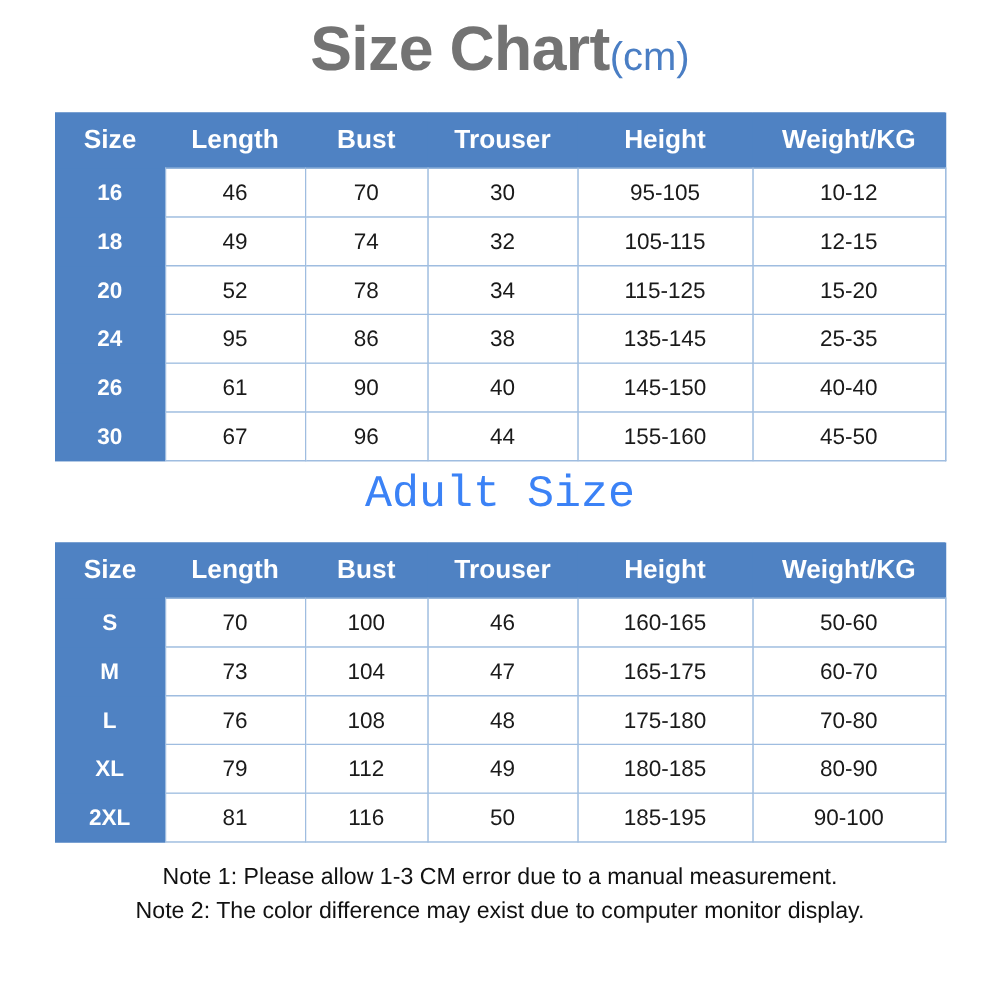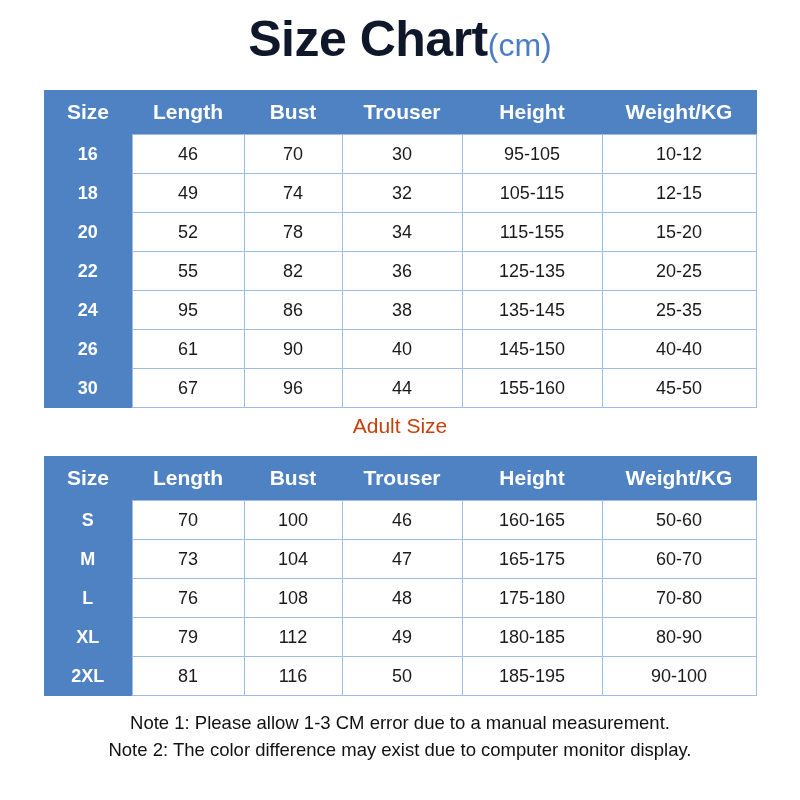--- a/index.html
+++ b/index.html
@@ -21,21 +21,21 @@
   }
 
   
   .title-wrap {
     text-align: center;
     padding-top: 14px;
     line-height: 1;
     white-space: nowrap;
   }
   .title-main {
-    color: #0f172a;
+    color: #737373;
     font-size: 50px;
     font-weight: bold;
     letter-spacing: -0.5px;
   }
   .title-unit {
     color: #4a7ec4;
     font-size: 32px;
     font-weight: normal;
     vertical-align: baseline;
   }
@@ -84,24 +84,24 @@
   table.size-table tbody td.data-cell {
     background: #ffffff;
     color: #1a1a1a;
     border: 1px solid #9fbde0;
   }
 
   
   .chart-top { margin-top: 26px; }
   .caption {
     text-align: center;
-    font-size: 21px;
-    color: #c2410c;
+    font-size: 36px;
+    color: #3b82f6;
     margin: 6px 0 10px 0;
-    font-family: Liberation Sans, sans-serif;
+    font-family: Liberation Mono, monospace;
   }
   .notes {
     margin-top: 14px;
     text-align: center;
     color: #111111;
     font-size: 18.5px;
     line-height: 1.45;
     font-family: "Liberation Sans", sans-serif;
   }
   .notes div { white-space: nowrap; }
@@ -150,30 +150,22 @@
           <td class="data-cell">74</td>
           <td class="data-cell">32</td>
           <td class="data-cell">105-115</td>
           <td class="data-cell">12-15</td>
         </tr>
         <tr>
           <td class="size-cell">20</td>
           <td class="data-cell">52</td>
           <td class="data-cell">78</td>
           <td class="data-cell">34</td>
-          <td class="data-cell">115-155</td>
+          <td class="data-cell">115-125</td>
           <td class="data-cell">15-20</td>
-        </tr>
-        <tr>
-          <td class="size-cell">22</td>
-          <td class="data-cell">55</td>
-          <td class="data-cell">82</td>
-          <td class="data-cell">36</td>
-          <td class="data-cell">125-135</td>
-          <td class="data-cell">20-25</td>
         </tr>
         <tr>
           <td class="size-cell">24</td>
           <td class="data-cell">95</td>
           <td class="data-cell">86</td>
           <td class="data-cell">38</td>
           <td class="data-cell">135-145</td>
           <td class="data-cell">25-35</td>
         </tr>
         <tr>

